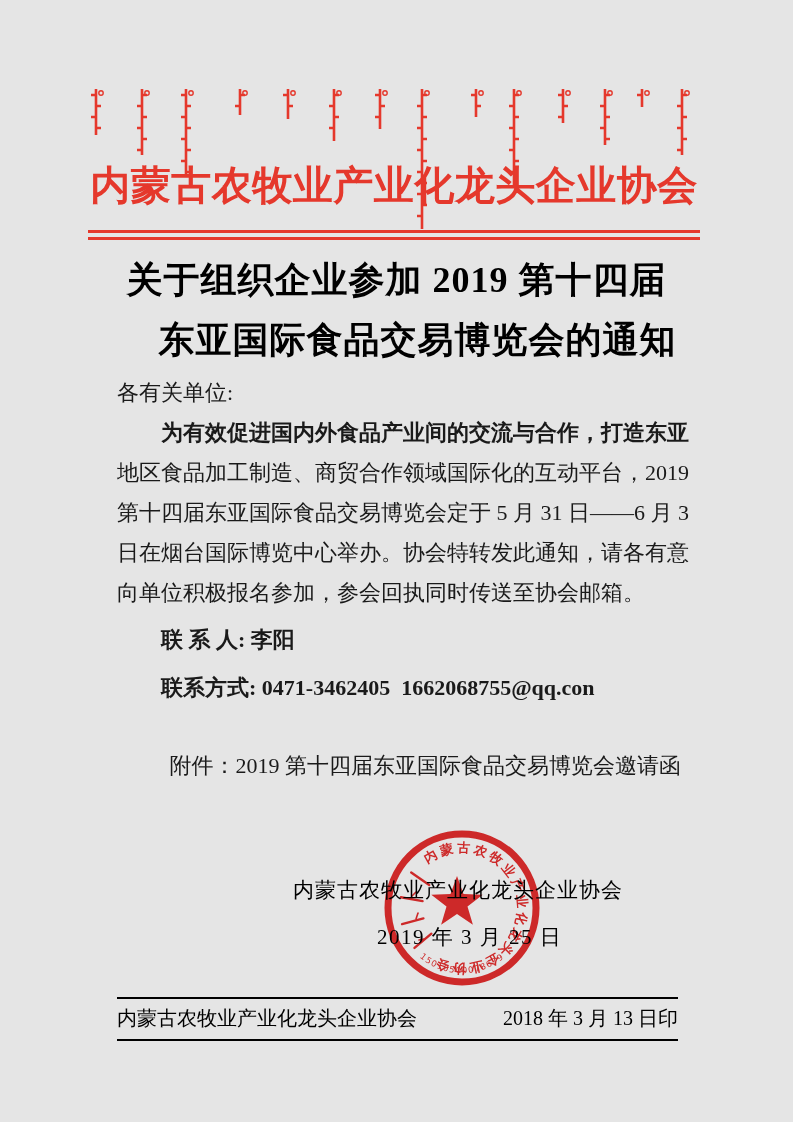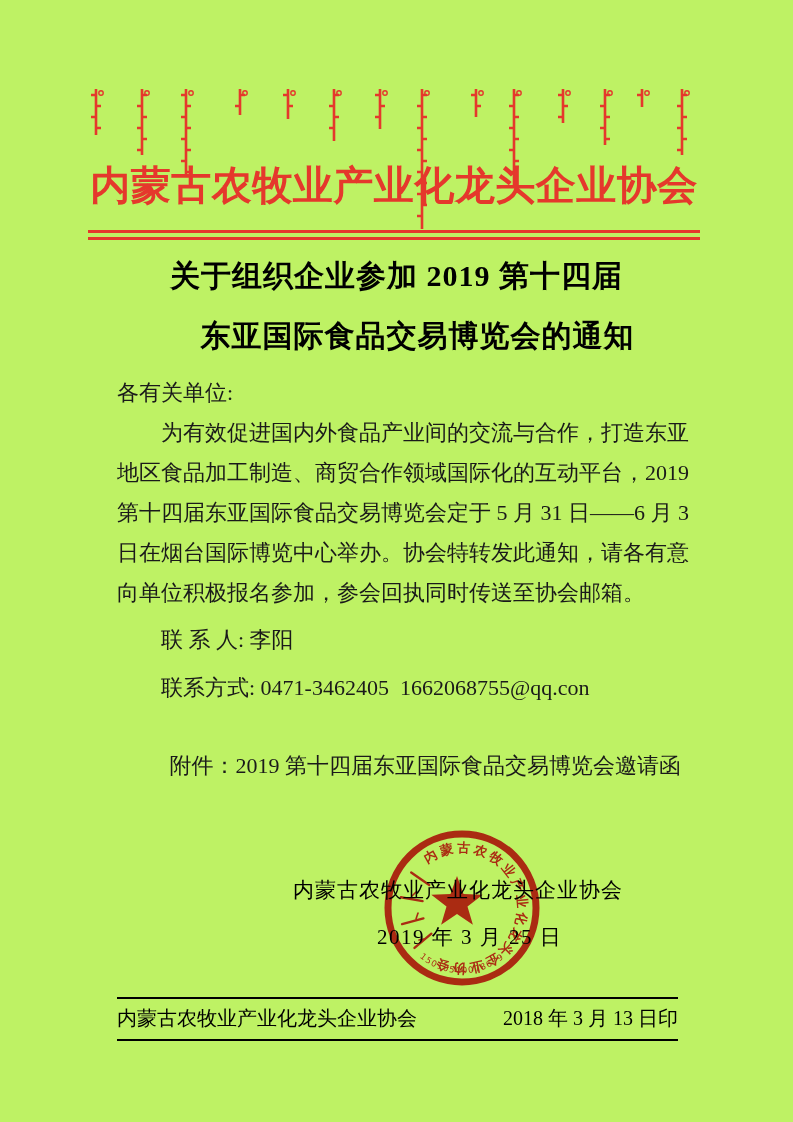--- a/index.html
+++ b/index.html
@@ -1,19 +1,19 @@
 <!DOCTYPE html>
 <html><head>
 <meta charset="utf-8">
 <style>
   html,body { margin:0; padding:0; background:#ffffff; }
   .page {
     position:relative;
     width:793px; height:1122px;
-    background:#bef264;
+    background:#e5e5e5;
     overflow:hidden;
     font-family:"Liberation Serif","DejaVu Serif",serif;
     color:#1a1a1a;
   }
   .abs { position:absolute; }
   .pre { white-space:pre; }
 
   
   .mongolian-banner { left:88px; top:86px; width:612px; height:150px; }
   .org-name-red {
@@ -27,32 +27,32 @@
   .red-rule {
     left:88px; top:230px; width:612px; height:4px;
     border-top:3px solid #e5382c;
     border-bottom:3px solid #e5382c;
   }
 
   
   .doc-title {
     left:0; top:256px; width:793px;
     text-align:center;
-    font-size:30px; font-weight:bold; color:#000;
+    font-size:36px; font-weight:bold; color:#000;
     letter-spacing:1px;
   }
   .doc-title.line2 { top:316px;padding-left:21px; }
 
   
   .body-block {
     left:117px; top:373px; width:564px;
     font-size:22px; line-height:40px;
   }
   .doc-line { white-space:pre; }
-  .indent { padding-left:44px; }
+  .indent { padding-left:44px;font-weight:bold; }
   .contact-1 { margin-top:7px; }
   .contact-2 { margin-top:8px; }
   .attachment { margin-top:38px;text-align:right; }
 
   
   .closing-org {
     left:293px; top:876px;
     font-size:21px; letter-spacing:1px; color:#000;
   }
   .closing-date {

